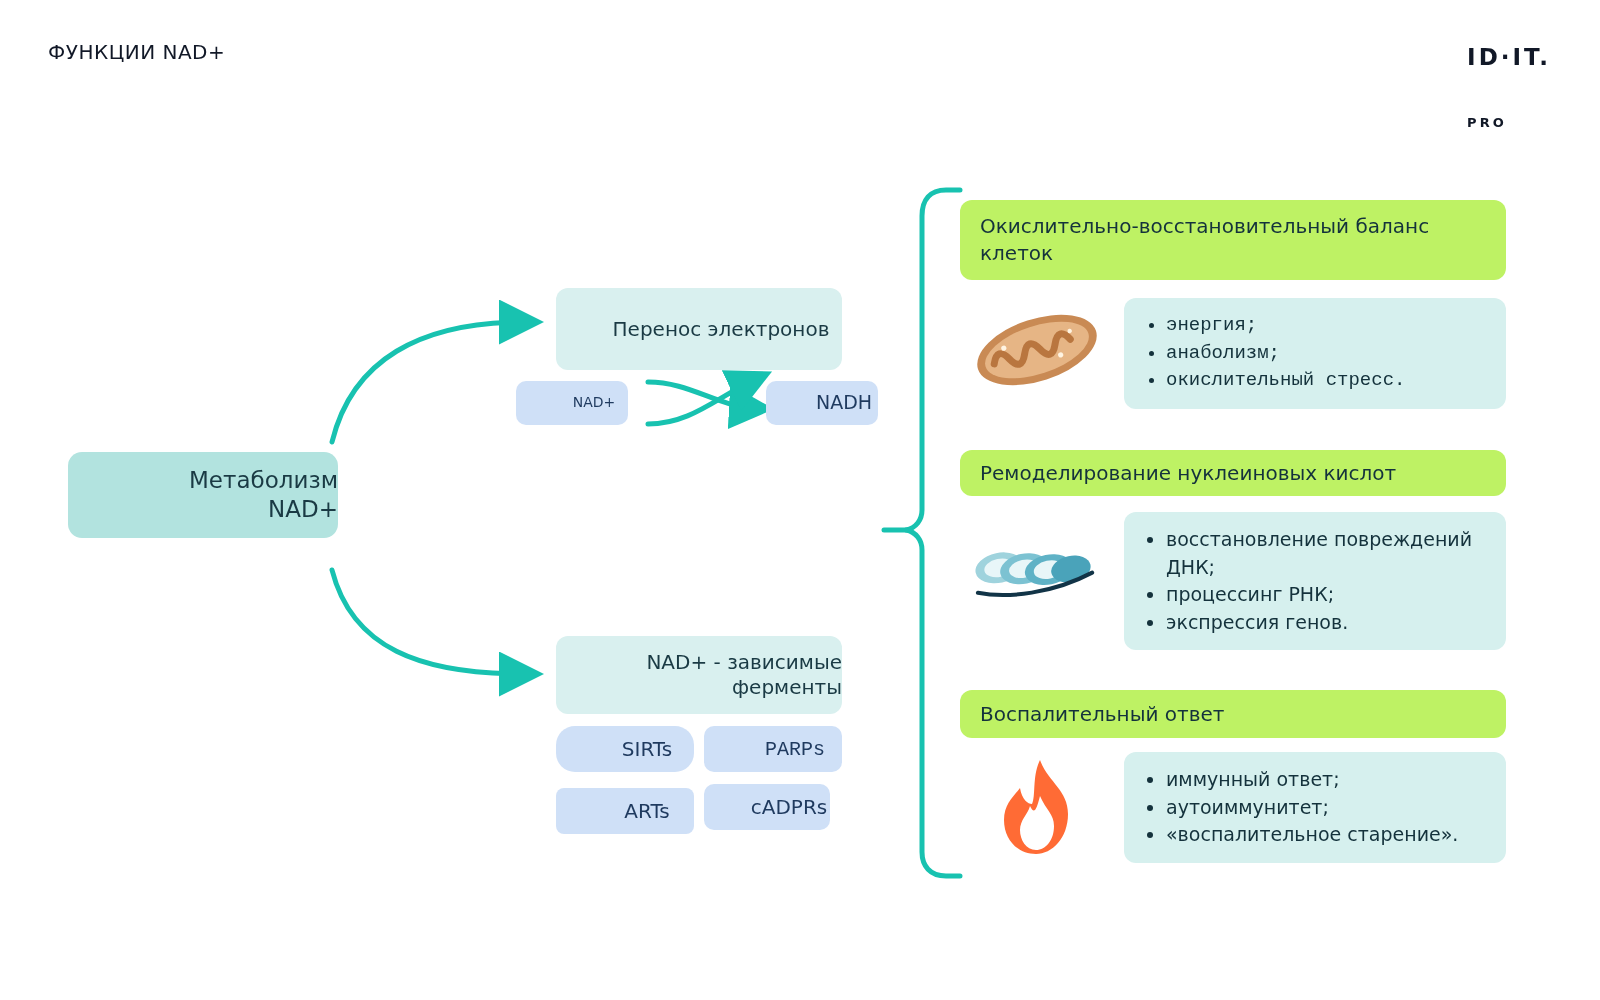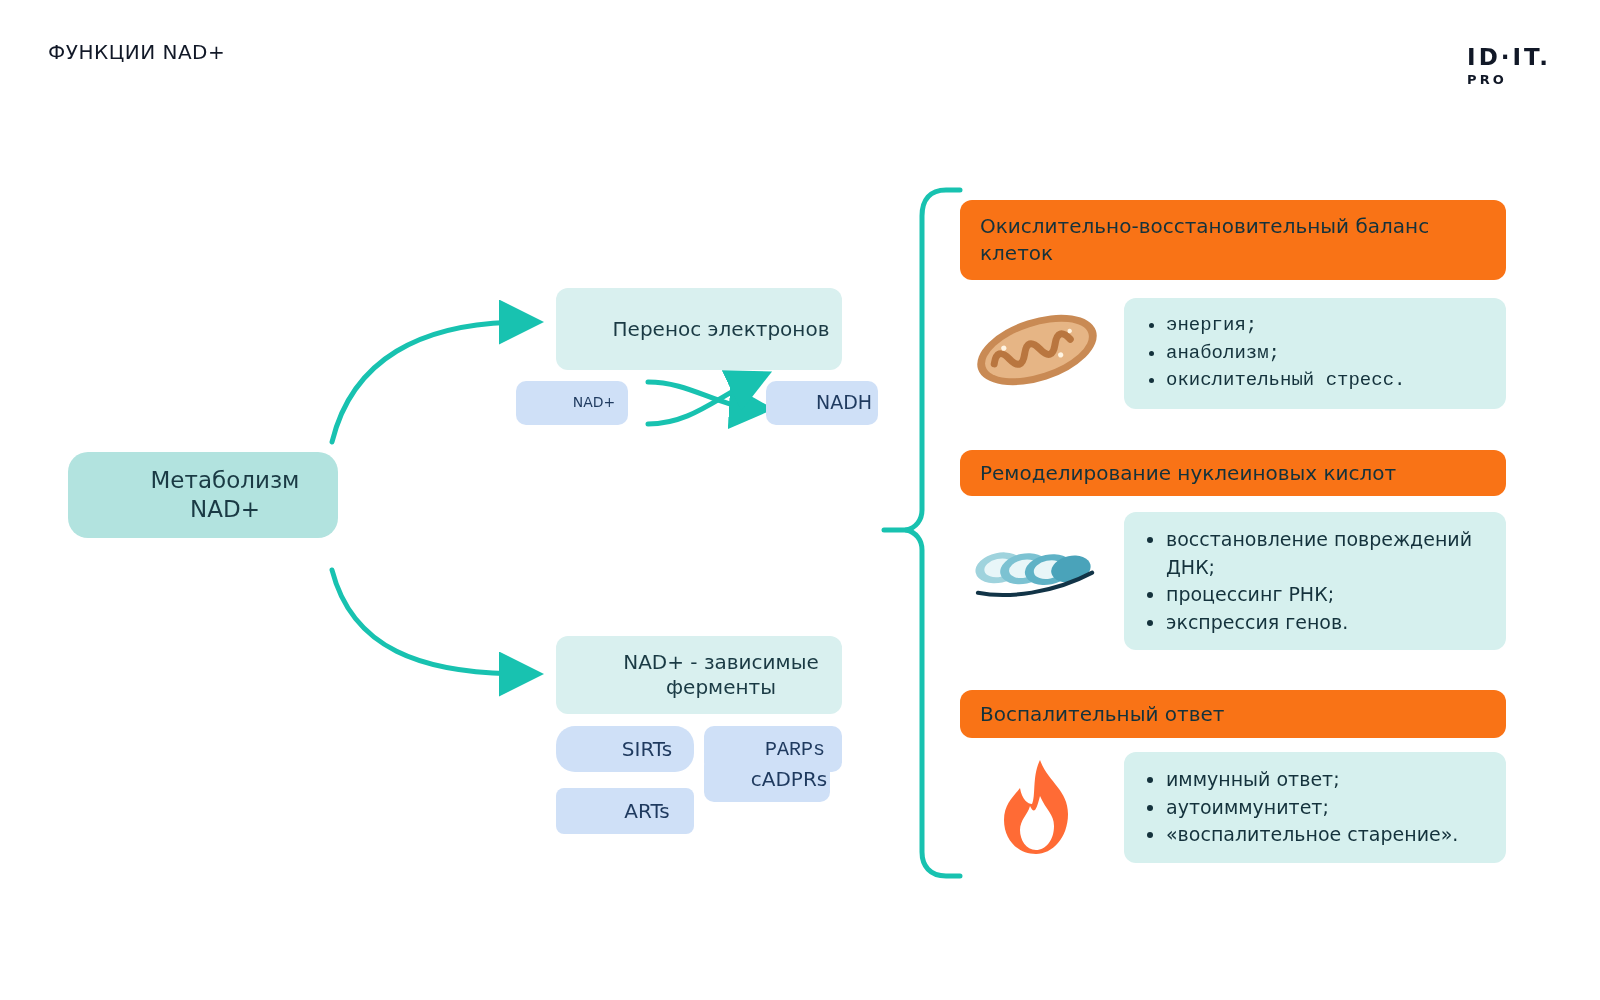--- a/index.html
+++ b/index.html
@@ -40,30 +40,31 @@
   .brand-main {
     font-size: 23px;
     font-weight: bold;
     letter-spacing: 3px;
   }
   .brand-suffix {
     font-size: 13px;
     font-weight: bold;
     letter-spacing: 3px;
     margin-left: 3px;
+    margin-top: 43px;
   }
 
   
   .box {
     position: absolute;
     box-sizing: border-box;
     display: flex;
     align-items: center;
     justify-content: center;
-    text-align: center;
+    text-align: right;
     border-radius: 12px;
     line-height: 1.25;
     padding-left: 44px;
   }
   .box-teal {
     background: #b2e3df;
     color: #1a3a44;
   }
   .box-blue {
     background: #cfe0f7;
@@ -74,21 +75,21 @@
     color: #1a3a44;
   }
 
   
   #metabolism-box {
     left: 68px;
     top: 452px;
     width: 270px;
     height: 86px;
     font-size: 23px;
-    border-radius: 20px;
+    border-radius: 14px;
   }
   #electron-transfer-box {
     left: 556px;
     top: 288px;
     width: 286px;
     height: 82px;
     font-size: 20px;
   }
   #nad-plus-chip {
     left: 516px;
@@ -109,27 +110,27 @@
   #enzymes-box {
     left: 556px;
     top: 636px;
     width: 286px;
     height: 78px;
     font-size: 20px;
   }
   #sirts-chip  { left: 556px; top: 726px; width: 138px; height: 46px; font-size: 20px; border-radius: 19px; }
   #parps-chip  { left: 704px; top: 726px; width: 138px; height: 46px; font-size: 20px; border-radius: 10px; font-family: Liberation Mono, monospace; }
   #arts-chip   { left: 556px; top: 788px; width: 138px; height: 46px; font-size: 20px; border-radius: 8px; }
-  #cadprs-chip { left: 704px; top: 756px; width: 126px; height: 46px; font-size: 20px; border-radius: 10px; }
+  #cadprs-chip { left: 704px; top: 784px; width: 126px; height: 46px; font-size: 20px; border-radius: 10px; }
 
   
   .section-header {
     position: absolute;
     box-sizing: border-box;
-    background: #f97316;
+    background: #bef264;
     border-radius: 12px;
     color: #14323c;
     font-size: 20px;
     line-height: 1.35;
     padding: 14px 20px;
     display: flex;
     align-items: center;
   }
   #header-redox      { left: 960px; top: 200px; width: 546px; height: 80px; }
   #header-nucleic    { left: 960px; top: 450px; width: 546px; height: 46px; }

